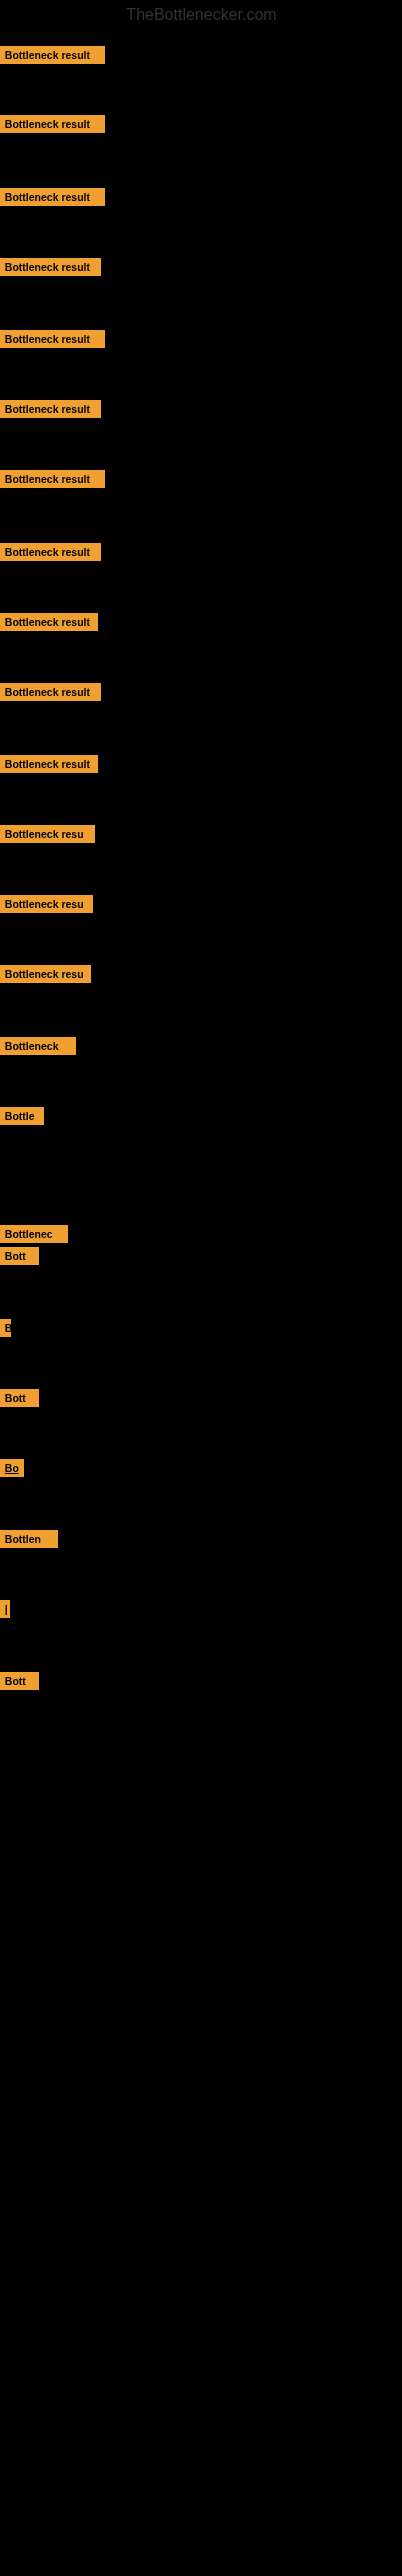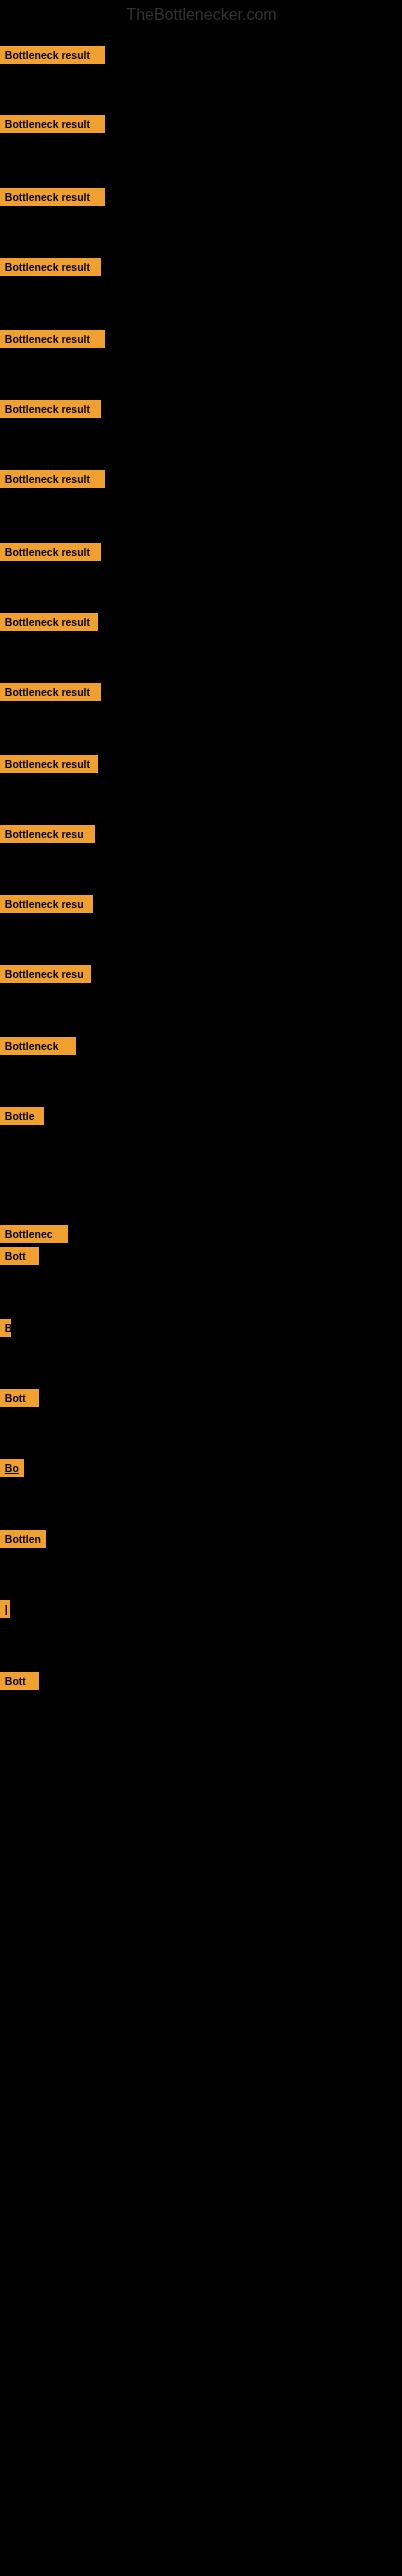--- a/index.html
+++ b/index.html
@@ -59,17 +59,17 @@
     <div class="bottleneck-badge" style="top: 825px; max-width: 95px; width: 95px;">Bottleneck resu</div>
     <div class="bottleneck-badge" style="top: 895px; max-width: 93px; width: 93px;">Bottleneck resu</div>
     <div class="bottleneck-badge" style="top: 965px; max-width: 91px; width: 91px;">Bottleneck resu</div>
     <div class="bottleneck-badge" style="top: 1037px; max-width: 76px; width: 92px;">Bottleneck</div>
     <div class="bottleneck-badge" style="top: 1107px; max-width: 44px; width: 52px;">Bottle</div>
     <div class="bottleneck-badge" style="top: 1177px; max-width: 68px; width: 68px; margin-top: 48px;">Bottlenec</div>
     <div class="bottleneck-badge" style="top: 1247px; max-width: 39px; width: 39px;">Bott</div>
     <div class="bottleneck-badge" style="top: 1319px; max-width: 11.3px; width: 11.3px;">B</div>
     <div class="bottleneck-badge" style="top: 1389px; max-width: 39px; width: 39px;">Bott</div>
     <div class="bottleneck-badge" style="top: 1459px; max-width: 24px; width: 24px; text-decoration: underline;">Bo</div>
-    <div class="bottleneck-badge" style="top: 1530px; max-width: 58px; width: 46px;">Bottlen</div>
+    <div class="bottleneck-badge" style="top: 1530px; max-width: 58px; width: 58px;">Bottlen</div>
     <div class="bottleneck-badge" style="top: 1600px; max-width: 6.4px; width: 6.4px;">|</div>
     <div class="bottleneck-badge" style="top: 1672px; max-width: 39px; width: 39px;">Bott</div>
   </div>
 
 
 </body></html>

